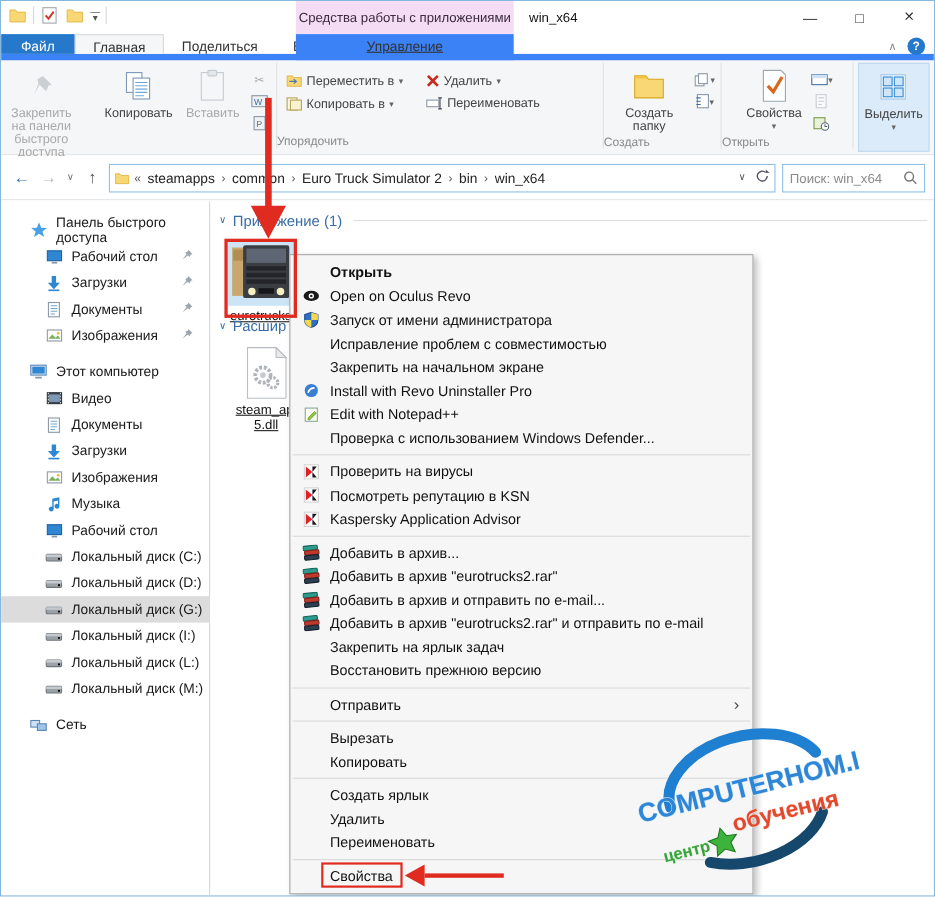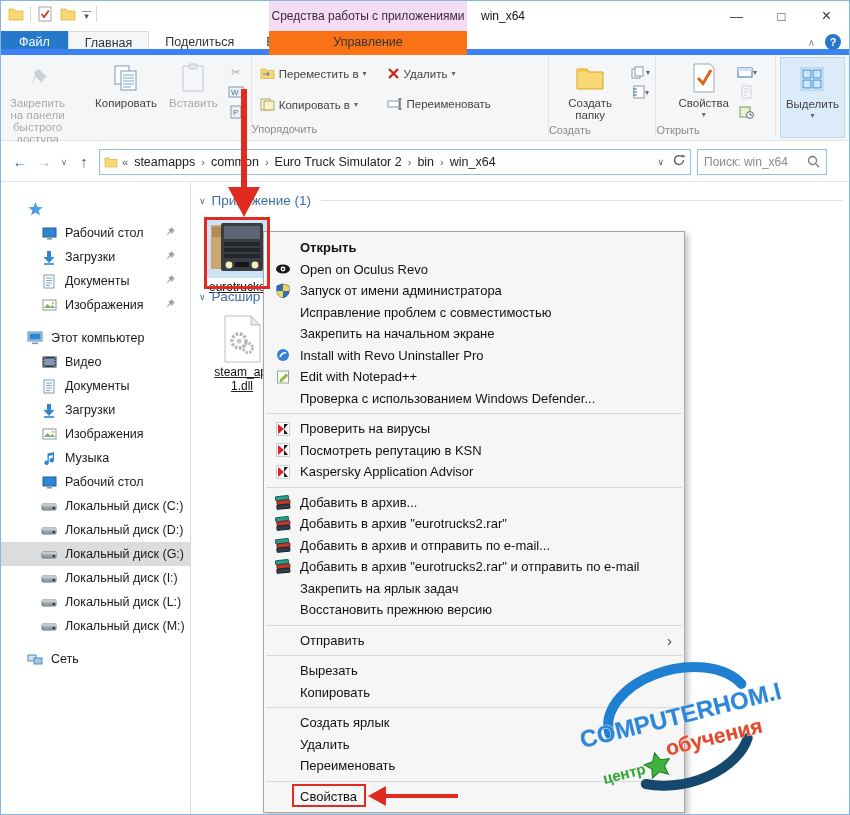--- a/index.html
+++ b/index.html
@@ -21,53 +21,53 @@
     display:flex; align-items:center; justify-content:center;
   }
   .win-title { position:absolute; left:480px; top:8px; font-size:12px; color:#111; }
   .win-controls { position:absolute; right:0; top:0; display:flex; }
   .win-controls .wc { width:45px; height:30px; display:flex; align-items:center; justify-content:center; font-size:13px; color:#333; }
   
   .tabrow { position:absolute; left:0; top:30px; width:100%; height:24px; background:#fff; border-bottom:6px solid #3b82f6; display:flex; }
   .tab { padding:4px 16px 3px; font-size:12.5px; color:#333; }
   .tab-file { background:#2679ca; color:#fff; padding:4px 18px; }
   .tab-active { background:#f5f6f7; border:1px solid #dadbdc; border-bottom:none; }
-  .tab-manage { position:absolute; left:268px; top:0; width:198px; text-align:center; background:#f97316; height:24px; padding-top:4px; }
+  .tab-manage { position:absolute; left:268px; top:0; width:198px; text-align:center; background:#3b82f6; height:24px; padding-top:4px;text-decoration:underline; }
   .ribbon-mini { position:absolute; right:8px; top:33px; display:flex; gap:10px; align-items:center; }
   .help-circle { width:16px; height:16px; border-radius:50%; background:#2679ca; color:#fff; font-size:11px; font-weight:bold; display:flex; align-items:center; justify-content:center; }
   .chev-up { color:#888; font-size:10px; }
   
   .ribbon { position:absolute; left:0; top:54px; width:100%; height:86px; background:#f5f6f7; border-bottom:1px solid #e4e5e6; display:flex; }
   .rgroup { display:flex; flex-direction:column; height:100%; }
   .rgroup-body { flex:1; display:flex; align-items:flex-start; padding:4px 4px 0; gap:2px; }
   .rgroup-label { height:17px; text-align:left; font-size:11px; color:#8a8a8a; }
   .gsep { width:1px; background:#e2e3e4; height:78px; margin-top:2px; }
   .bigbtn { display:flex; flex-direction:column; align-items:center; padding:3px 5px; font-size:11.5px; color:#444; line-height:12px; text-align:center; }
   .bigbtn .bicon { width:32px; height:32px; display:flex; align-items:center; justify-content:center; margin-bottom:3px; }
   .bigbtn.dis { color:#a9a9a9; }
   .bigbtn.dis svg { opacity:.45; }
   .minicol { display:flex; flex-direction:column; gap:2px; padding-top:4px; }
   .minibtn { width:22px; height:18px; display:flex; align-items:center; justify-content:center; font-size:11px; }
-  .smallrows { display:flex; flex-direction:column; gap:18px; padding:8px 4px 0; }
+  .smallrows { display:flex; flex-direction:column; gap:8px; padding:8px 4px 0; }
   .smallbtn { display:flex; align-items:center; gap:4px; font-size:11.5px; color:#444; white-space:nowrap; }
   .drop { font-size:8px; color:#666; }
   .sel-panel { background:#dcebf9; border:1px solid #bcd8ee; margin:2px 4px; }
   .sel-panel .bigbtn { padding-top:5px; }
   
   .addrrow { position:absolute; left:0; top:141px; width:100%; height:40px; background:#fff; border-bottom:1px solid #e4e5e6; display:flex; align-items:center; }
   .navbtns { display:flex; align-items:center; gap:2px; padding:0 4px 0 8px; }
   .navbtn { width:22px; height:22px; display:flex; align-items:center; justify-content:center; font-size:15px; color:#2a6fb0; }
   .navbtn.dis { color:#b9b9b9; }
   .navbtn.small { width:14px; font-size:9px; color:#777; }
   .addrbox { flex:1; height:26px; border:1px solid #8fc0e6; display:flex; align-items:center; padding:0 4px; margin-right:6px; background:#fff; }
   .crumbs { display:flex; align-items:center; gap:2px; flex:1; font-size:12.5px; color:#222; }
   .crumb { padding:0 4px; }
   .crumb-sep { color:#555; font-size:11px; }
   .addr-tools { display:flex; align-items:center; gap:8px; color:#555; }
-  .searchbox { width:130px; height:26px; border:1px solid #8fc0e6; display:flex; align-items:center; justify-content:space-between; padding:0 6px; margin-right:22px; color:#8a8a8a; font-size:12px; }
+  .searchbox { width:130px; height:26px; border:1px solid #8fc0e6; display:flex; align-items:center; justify-content:space-between; padding:0 6px; margin-right:8px; color:#8a8a8a; font-size:12px; }
   
   .main { position:absolute; left:0; top:182px; width:100%; height:633px; display:flex; }
   .sidebar { width:190px; border-right:1px solid #d9d9d9; padding-top:14px; overflow:hidden; }
   .side-item { height:24px; display:flex; align-items:center; font-size:12.5px; color:#1a1a1a; position:relative; }
   .side-item .sicon { width:16px; height:16px; margin-right:8px; display:flex; align-items:center; justify-content:center; flex:none; }
   .side-item.ind0 { padding-left:26px; }
   .side-item.ind1 { padding-left:40px; }
   .side-item.sel { background:#dcdcdc; }
   .side-item .pin { position:absolute; right:14px; top:5px; opacity:.75; }
   .side-gap { height:9px; }
@@ -370,20 +370,21 @@
 </div>
 
 <div class="main">
   <div class="sidebar" id="sidebar">
       <div class="side-item ind0">
         <span class="sicon">
           <svg width="15" height="15" viewBox="0 0 15 15">
             <path d="M7.5 0l2 5 5.2.2-4.1 3.3 1.5 5-4.6-3-4.6 3 1.5-5L.3 5.2 5.5 5z" fill="#4aa0e8"></path>
           </svg>
         </span>
+        <span>Панель быстрого доступа</span>
       </div>
       <div class="side-item ind1">
         <span class="sicon">
           <svg width="15" height="13" viewBox="0 0 15 13">
             <rect x="1" y="1" width="13" height="9" fill="#2f86d2" stroke="#1e5f9e"></rect>
             <rect x="5" y="11" width="5" height="1.6" fill="#8a97a5"></rect>
           </svg>
         </span>
         <span>Рабочий стол</span>
         <span class="pin"><svg width="11" height="11" viewBox="0 0 11 11">
@@ -595,21 +596,21 @@
     <div class="file-item dll-item">
       <svg width="42" height="48" viewBox="0 0 42 48">
         <path d="M4 1h26l9 9v37H4z" fill="#fff" stroke="#b9bdc1"></path>
         <path d="M30 1l9 9h-9z" fill="#e8eaec" stroke="#b9bdc1"></path>
         <circle cx="18" cy="26" r="7" fill="none" stroke="#aeb4b9" stroke-width="3.4" stroke-dasharray="2.6 1.6"></circle>
         <circle cx="18" cy="26" r="2.6" fill="#c6cbd0"></circle>
         <circle cx="27" cy="33" r="4.6" fill="none" stroke="#aeb4b9" stroke-width="2.8" stroke-dasharray="2.2 1.4"></circle>
       </svg>
       <div class="file-label">
         <div>steam_api</div>
-        <div>1.dll</div>
+        <div>5.dll</div>
       </div>
     </div>
   </div>
 </div>
 
 <div class="ctxmenu" id="ctxmenu">
   <div class="red-box-props"></div>
   <div class="red-arrow-left">
     <span class="head"></span>
       <span class="shaft"></span>

